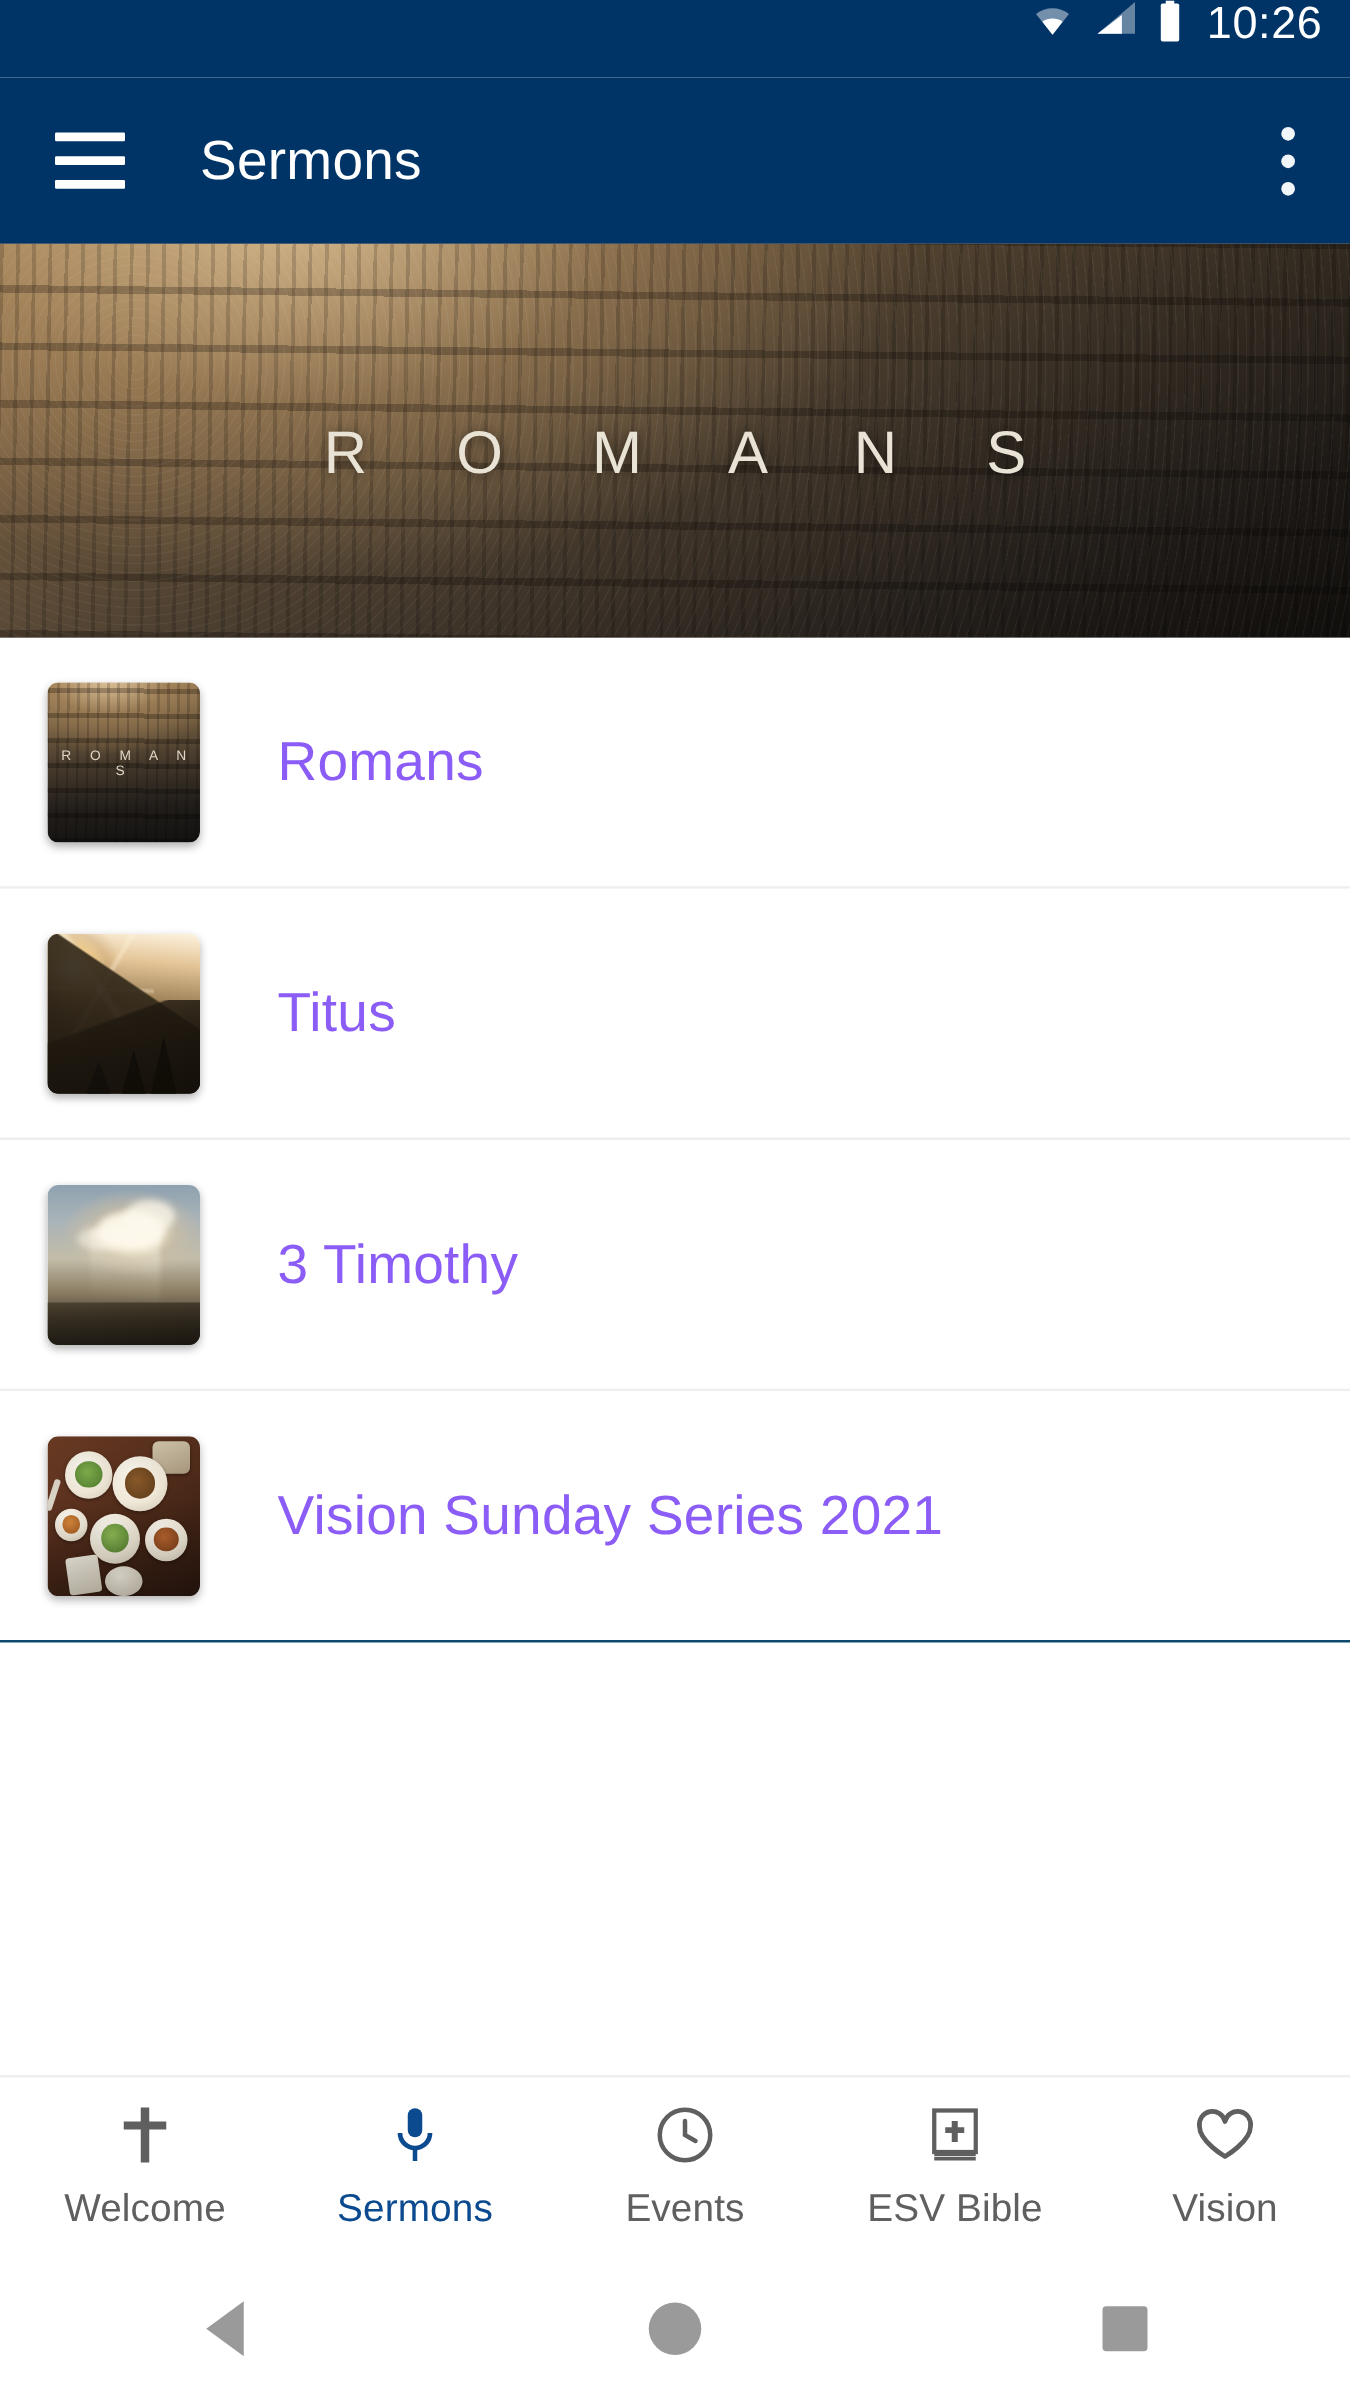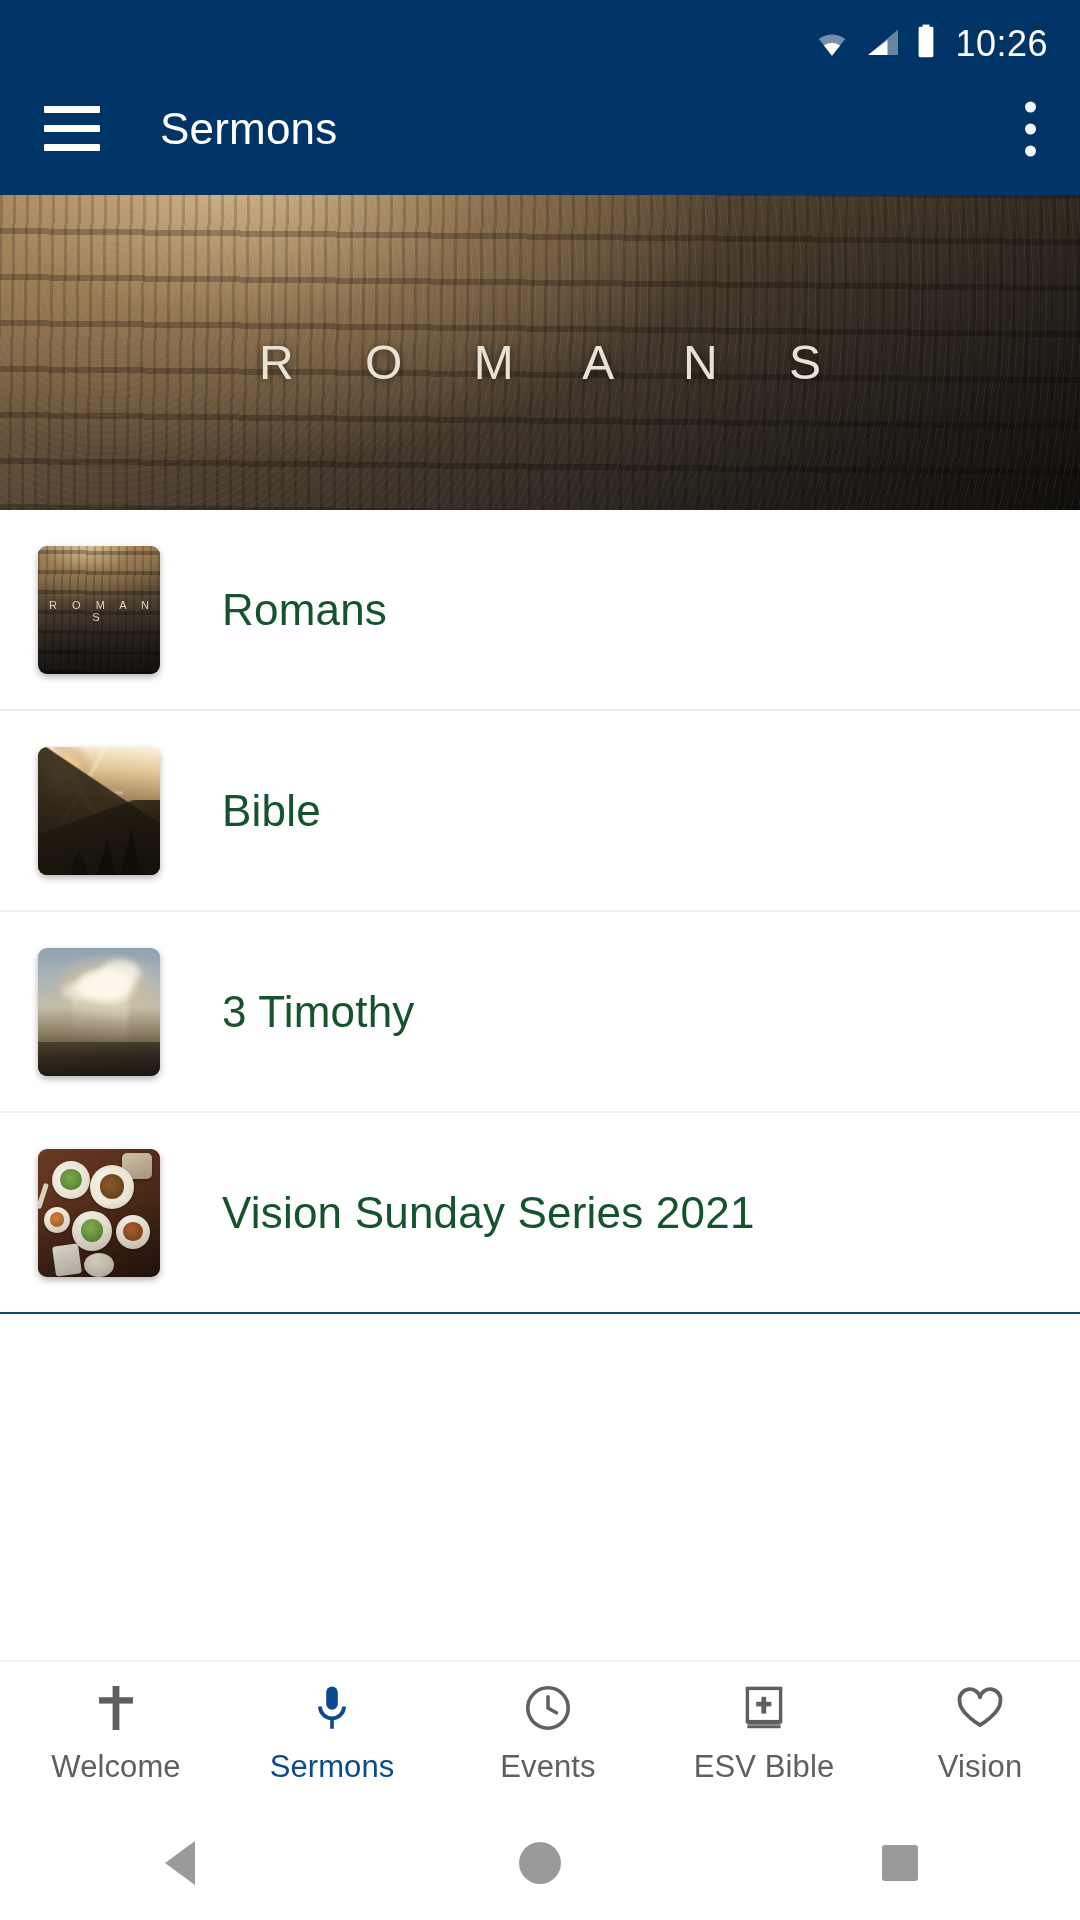--- a/index.html
+++ b/index.html
@@ -9,23 +9,23 @@
     background:#ffffff;
     overflow:hidden;
     position:relative;
   }
 
   
   #status-bar {
     height:62px;
     background:#003466;
     display:flex;
-    align-items:flex-end;
+    align-items:flex-start;
     justify-content:flex-end;
-    padding-right:32px;
+    padding-right:22px;
     gap:14px;
   }
   .status-icon { display:block; }
   #clock {
     color:#ffffff;
     font-size:36px;
     letter-spacing:0.5px;
     line-height:1;
     margin-left:4px;
   }
@@ -141,21 +141,21 @@
     margin-left:38px;
     border-radius:9px;
     overflow:hidden;
     position:relative;
     flex:0 0 auto;
     box-shadow:0 3px 7px rgba(0,0,0,0.30);
   }
   .series-label {
     margin-left:62px;
     font-size:44px;
-    color:#14532d;
+    color:#8b5cf6;
     letter-spacing:0.2px;
   }
 
   
   .art-romans {
     position:absolute; inset:0;
     background:
       radial-gradient(ellipse 120px 80px at 40% -5%, rgba(232,206,166,0.95) 0%, rgba(168,134,92,0.6) 40%, rgba(0,0,0,0) 80%),
       linear-gradient(176deg, #a3855c 0%, #7a6343 22%, #463a2c 50%, #221e1a 76%, #121110 100%);
   }
@@ -391,21 +391,21 @@
     <div class="thumb">
       <div class="art-titus">
         <div class="rays"></div>
         <div class="ridge-a"></div>
         <div class="ridge-b"></div>
         <div class="tree t3"></div>
         <div class="tree t1"></div>
         <div class="tree t2"></div>
       </div>
     </div>
-    <div class="series-label">Bible</div>
+    <div class="series-label">Titus</div>
   </div>
 
   <div class="series-row">
     <div class="thumb">
       <div class="art-timothy">
         <div class="beam"></div>
         <div class="cloud c1"></div>
         <div class="cloud c2"></div>
         <div class="cloud c3"></div>
         <div class="ground"></div>

